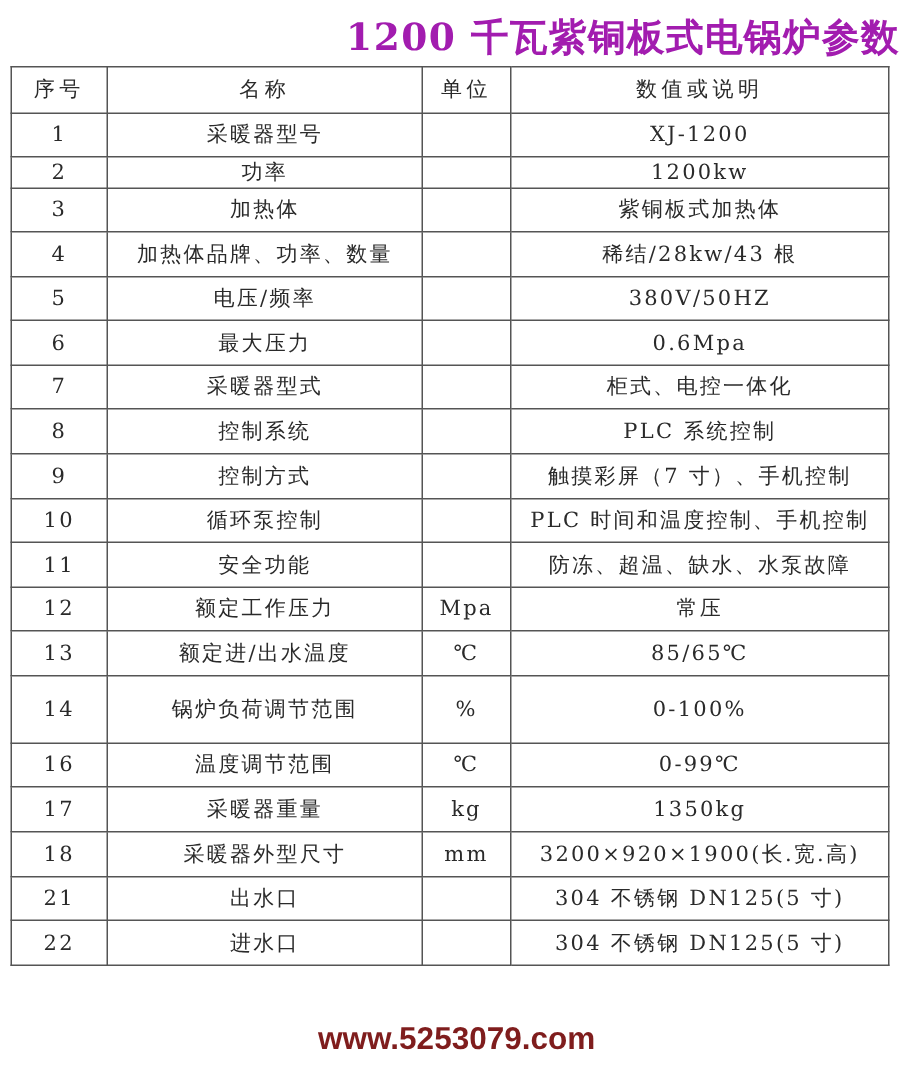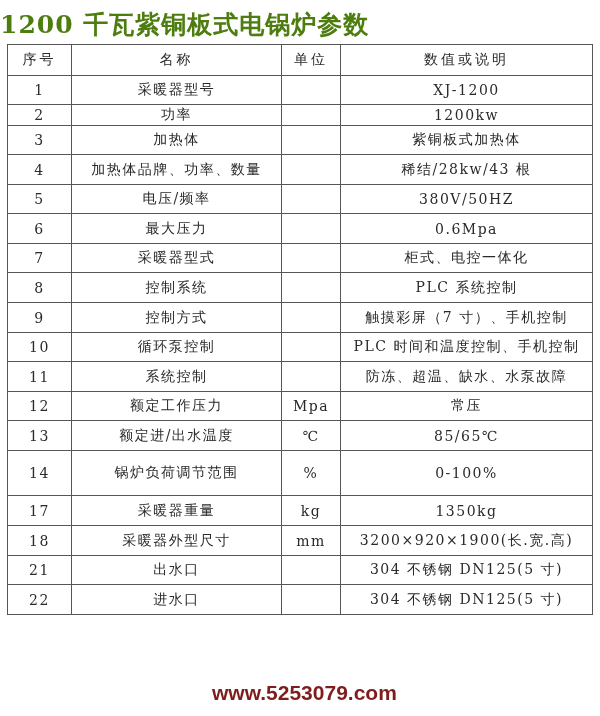--- a/index.html
+++ b/index.html
@@ -1,19 +1,19 @@
 <!DOCTYPE html>
 <html><head>
 <meta charset="utf-8">
 <style>
   html, body { margin: 0; padding: 0; background: #ffffff; }
   body { width: 600px; height: 716px; position: relative; overflow: hidden;
          font-family: "DejaVu Serif", "Liberation Serif", serif; color: #2a2a2a; }
-  .title { position: absolute; left: 0; top: 8px; width: 600px; text-align: left;
-           font-size: 25px; font-weight: bold; color: #4d7c0f; letter-spacing: 1px;
+  .title { position: absolute; left: 0; top: 8px; width: 600px; text-align: right;
+           font-size: 25px; font-weight: bold; color: #a21caf; letter-spacing: 1px;
            font-family: "DejaVu Serif", "Liberation Serif", serif; }
   table.spec { position: absolute; left: 7px; top: 44px; width: 585px;
                border-collapse: collapse; table-layout: fixed; }
   table.spec td, table.spec th { border: 1.3px solid #555; text-align: center; padding: 0;
                font-size: 14px; font-weight: normal; color: #2a2a2a; white-space: nowrap;
                overflow: hidden; letter-spacing: 1.5px; }
   table.spec th { height: 30px; letter-spacing: 3px; }
   col.c1 { width: 64px; } col.c2 { width: 210px; } col.c3 { width: 59px; } col.c4 { width: 252px; }
   .watermark { position: absolute; left: 212px; top: 681px; font-family: Liberation Sans, sans-serif;
                font-size: 21px; font-weight: bold; color: #7f1d1d; letter-spacing: 0px; text-align: center; }
@@ -94,41 +94,47 @@
         <td>触摸彩屏（7 寸）、手机控制</td>
       </tr>
       <tr style="height: 29px;">
         <td>10</td>
         <td>循环泵控制</td>
         <td></td>
         <td>PLC 时间和温度控制、手机控制</td>
       </tr>
       <tr style="height: 30px;">
         <td>11</td>
-        <td>系统控制</td>
+        <td>安全功能</td>
         <td></td>
         <td>防冻、超温、缺水、水泵故障</td>
       </tr>
       <tr style="height: 29px;">
         <td>12</td>
         <td>额定工作压力</td>
         <td>Mpa</td>
         <td>常压</td>
       </tr>
       <tr style="height: 30px;">
         <td>13</td>
         <td>额定进/出水温度</td>
         <td>℃</td>
         <td>85/65℃</td>
       </tr>
       <tr style="height: 45px;">
         <td>14</td>
         <td>锅炉负荷调节范围</td>
         <td>%</td>
         <td>0-100%</td>
+      </tr>
+      <tr style="height: 29px;">
+        <td>16</td>
+        <td>温度调节范围</td>
+        <td>℃</td>
+        <td>0-99℃</td>
       </tr>
       <tr style="height: 30px;">
         <td>17</td>
         <td>采暖器重量</td>
         <td>kg</td>
         <td>1350kg</td>
       </tr>
       <tr style="height: 30px;">
         <td>18</td>
         <td>采暖器外型尺寸</td>

